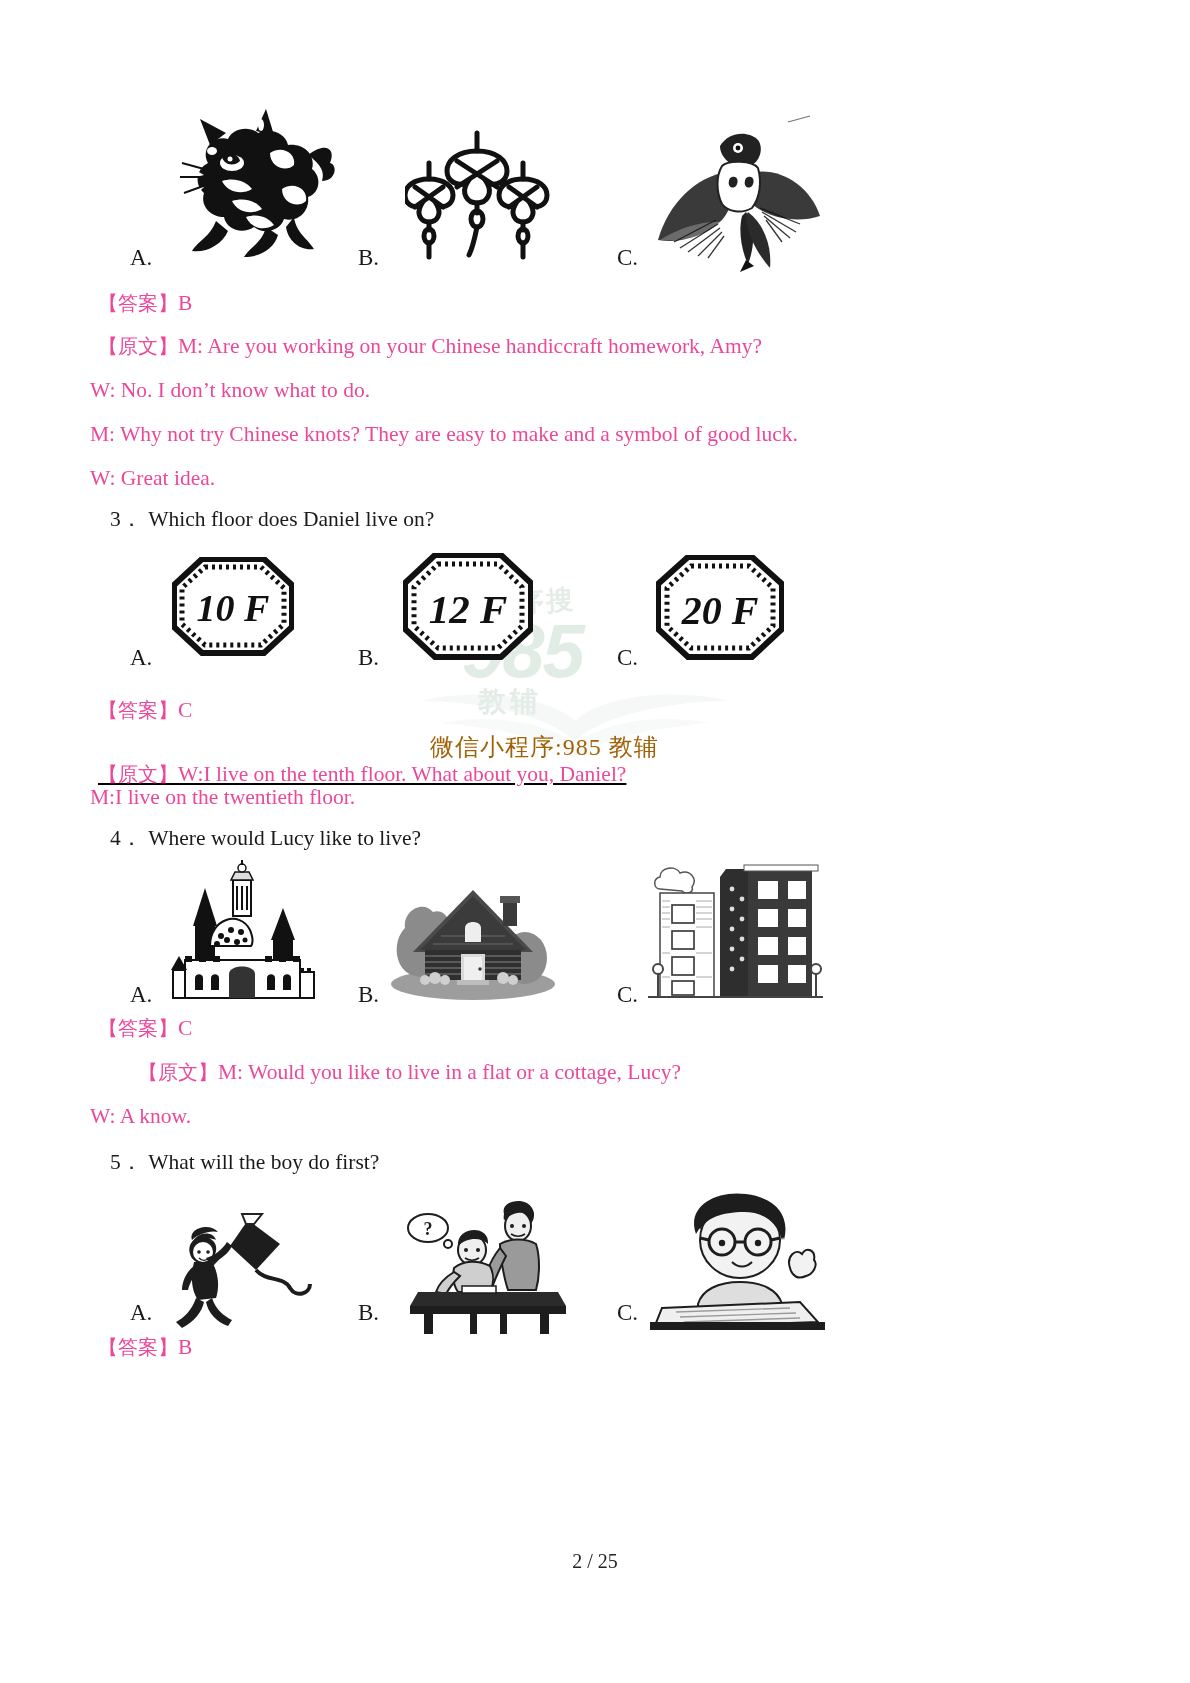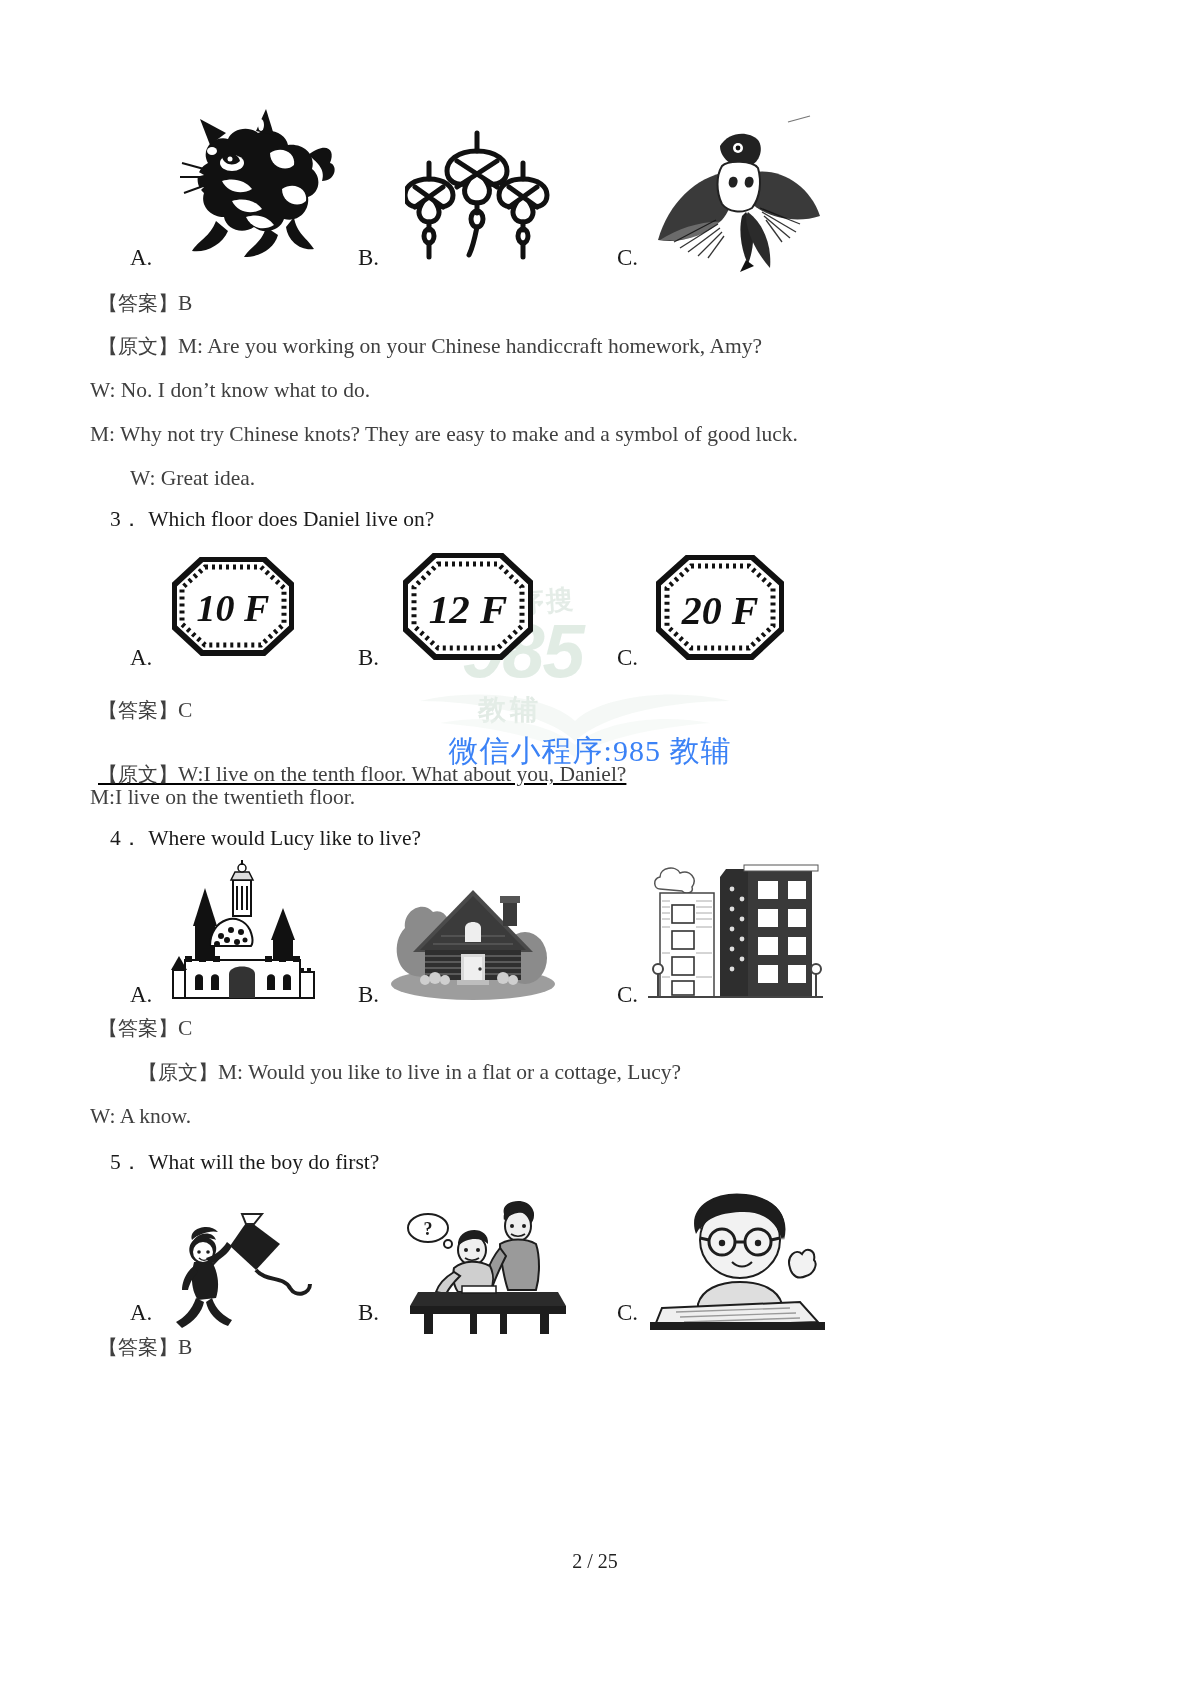--- a/index.html
+++ b/index.html
@@ -50,48 +50,48 @@
     font-family: "Liberation Sans", sans-serif;
     font-size: 76px;
     font-weight: 700;
     font-style: italic;
     color: #d7e6dc;
     opacity: .75;
     letter-spacing: -2px;
   }
   .wm-jf {
     position: absolute;
-    left: 48px; top: 116px;
+    left: 48px; top: 108px;
     font-size: 28px;
     font-weight: 700;
     color: #cfded4;
     opacity: .6;
     letter-spacing: 4px;
   }
   .wm-book { position: absolute; left: -20px; top: 108px; opacity:.5;}
   .wm-line {
     position: absolute;
     left: 0px;
     top: 156px;
     width: 320px;
-    text-align: center;
-    font-size: 30px;
-    color: #3b82f6;
+    text-align: left;
+    font-size: 24px;
+    color: #a16207;
     letter-spacing: 1px;
     white-space: nowrap;
   }
 
   
   .txt {
     position: absolute;
     font-size: 21.5px;
     line-height: 1.25;
     white-space: nowrap;
   }
-  .red { color: #404040; }
+  .red { color: #ec4899; }
   .tag { font-family: "DejaVu Sans", "Liberation Sans", sans-serif; font-size: 20px; }
 
   .qnum {
     position: absolute;
     font-size: 21.5px;
     color: #1a1a1a;
     white-space: nowrap;
   }
 
   
@@ -259,21 +259,21 @@
   </div>
 
   <div class="txt" style="left:98px;top:290px;">
     <span class="red tag">【答案】</span><span class="red">B</span>
   </div>
   <div class="txt" style="left:98px;top:333px;">
     <span class="red tag">【原文】</span><span class="red">M: Are you working on your Chinese handiccraft homework, Amy?</span>
   </div>
   <div class="txt red" style="left:90px;top:377px;">W: No. I don’t know what to do.</div>
   <div class="txt red" style="left:90px;top:421px;">M: Why not try Chinese knots? They are easy to make and a symbol of good luck.</div>
-  <div class="txt red" style="left:90px;top:465px;margin-left:40px;">W: Great idea.</div>
+  <div class="txt red" style="left:90px;top:465px;">W: Great idea.</div>
 
   <div class="qnum" style="left:110px;top:504px;">
     <span>3．</span><span style="display:inline-block;width:6px;"></span><span>Which floor does Daniel live on?</span>
   </div>
 
   <div class="optrow" style="top:557px;height:110px;">
 
     <div class="pic" style="left:172px;top:0px;">
       <svg width="122" height="100" viewBox="0 0 122 100">
         <polygon points="30,2 92,2 120,28 120,70 92,96 30,96 2,70 2,28" fill="#fff" stroke="#111" stroke-width="6"></polygon>

